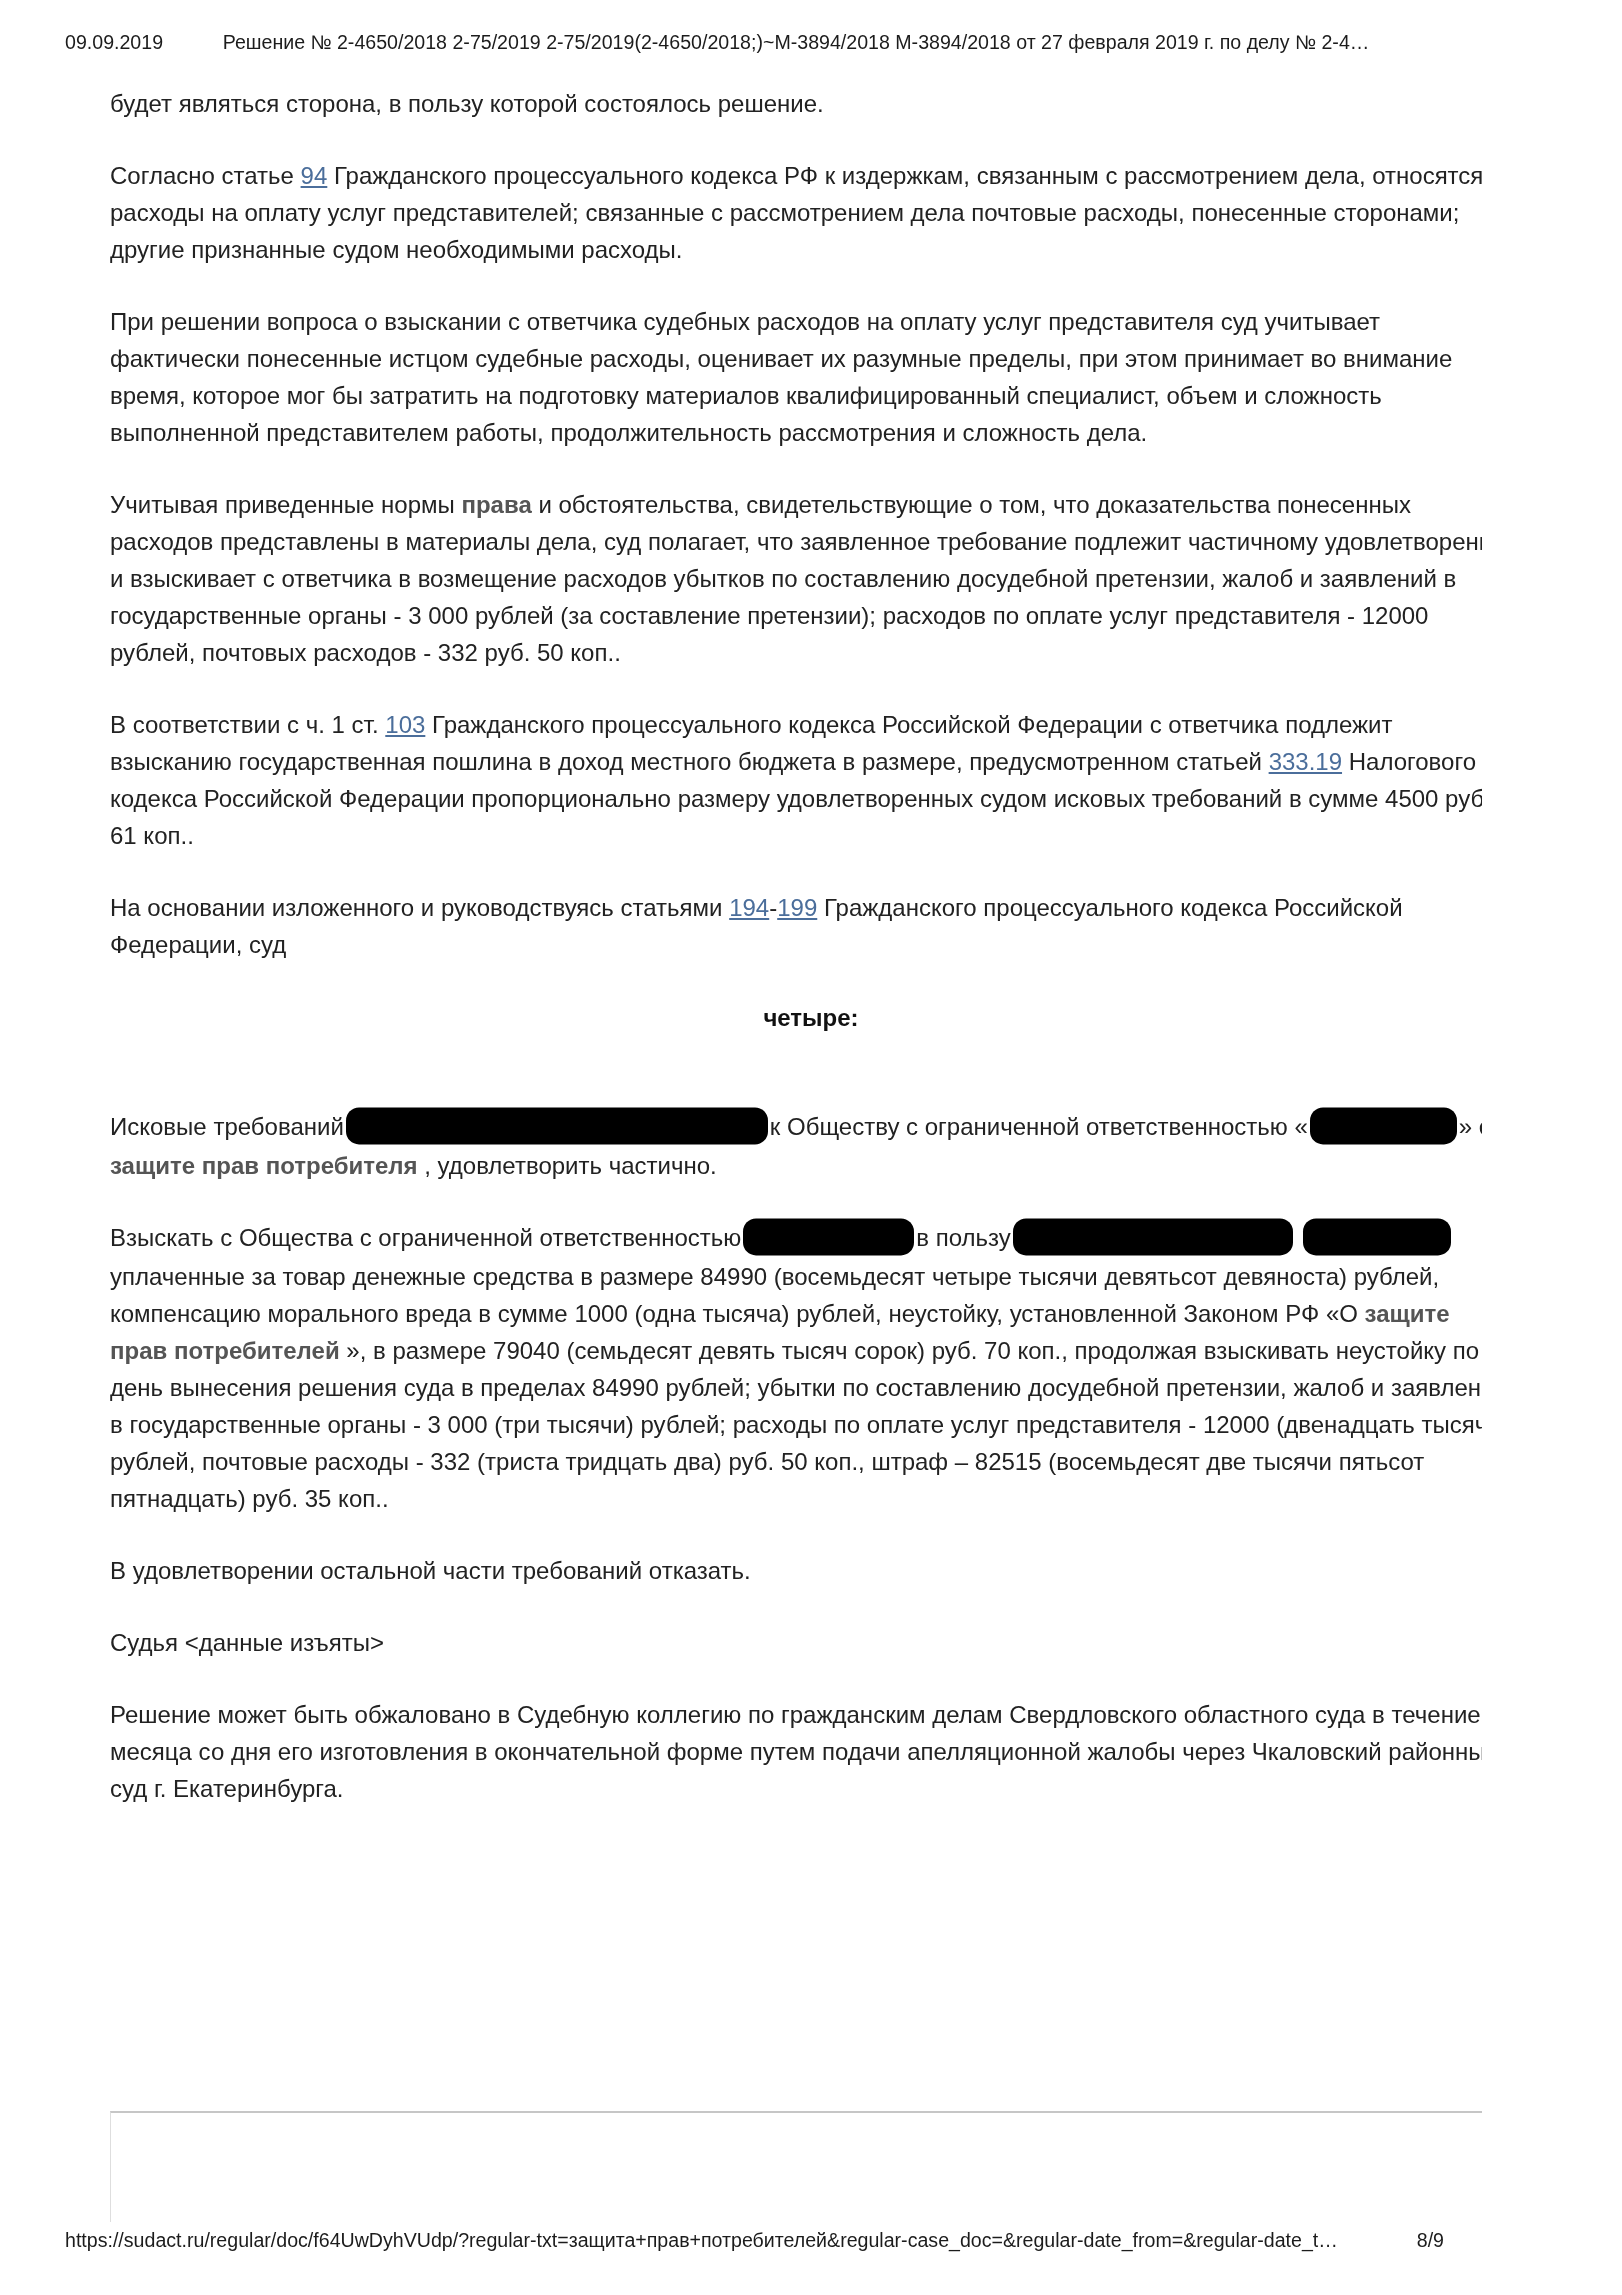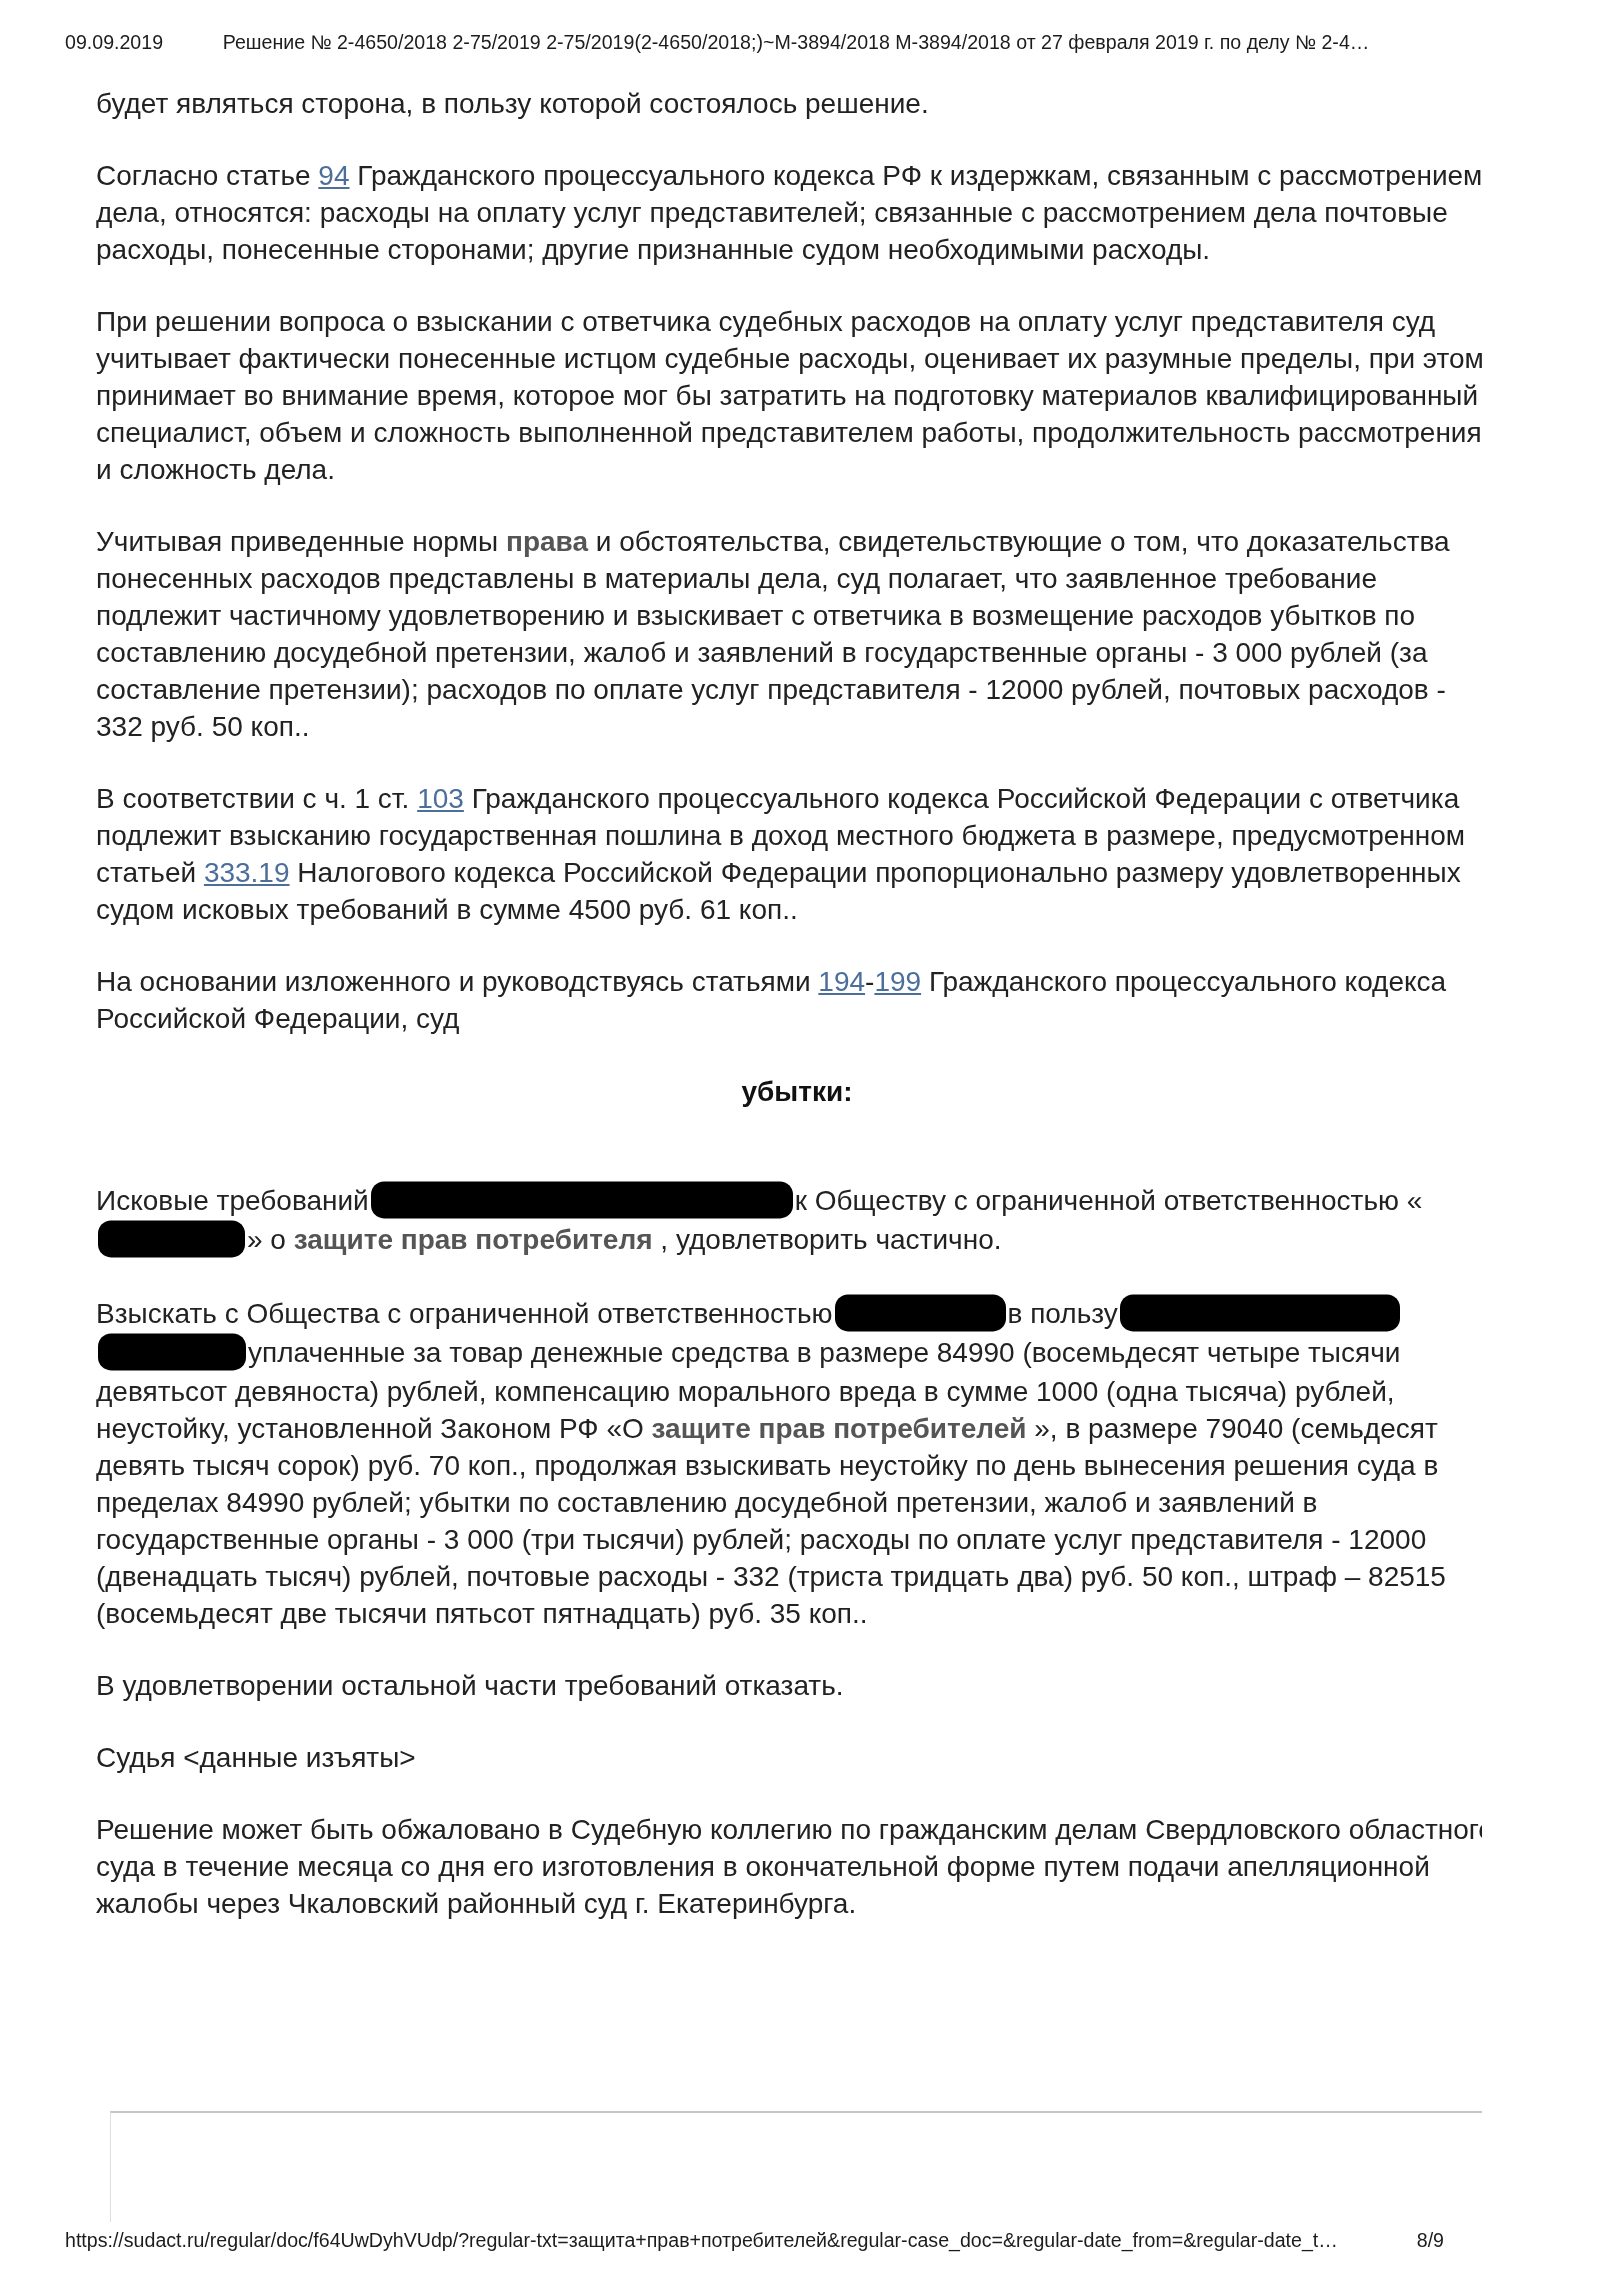--- a/index.html
+++ b/index.html
@@ -17,22 +17,22 @@
     font-size:19.6px; line-height:23.6px; color:#1c1c1c;
   }
   .header-date { white-space:nowrap; }
   .header-title {
     flex:1; text-align:center;
     white-space:nowrap; overflow:hidden;
     padding-left:3px;
   }
   
   .doc {
-    position:absolute; left:96px; top:85px; width:1402px;
-    font-size:28px; line-height:37px;
+    position:absolute; left:110px; top:85px; width:1402px;
+    font-size:24px; line-height:37px;
     color:var(--body-text,#222222);
     text-align:left;
   }
   .doc p { margin:0 0 35px 0; }
   .doc p.heading {
     text-align:center; font-weight:bold;
     margin:36px 0 72px 0;
     color:#111111;
   }
   a.doc-link {
@@ -81,21 +81,21 @@
     <span class="header-title">Решение № 2-4650/2018 2-75/2019 2-75/2019(2-4650/2018;)~М-3894/2018 М-3894/2018 от 27 февраля 2019 г. по делу № 2-4…</span>
   </div>
 
   <div class="doc">
       <p>будет являться сторона, в пользу которой состоялось решение.</p>
       <p>Согласно статье <a href="#" class="doc-link">94</a> Гражданского процессуального кодекса РФ к издержкам, связанным с рассмотрением дела, относятся: расходы на оплату услуг представителей; связанные с рассмотрением дела почтовые расходы, понесенные сторонами; другие признанные судом необходимыми расходы.</p>
       <p>При решении вопроса о взыскании с ответчика судебных расходов на оплату услуг представителя суд учитывает фактически понесенные истцом судебные расходы, оценивает их разумные пределы, при этом принимает во внимание время, которое мог бы затратить на подготовку материалов квалифицированный специалист, объем и сложность выполненной представителем работы, продолжительность рассмотрения и сложность дела.</p>
       <p>Учитывая приведенные нормы <b class="term">права</b> и обстоятельства, свидетельствующие о том, что доказательства понесенных расходов представлены в материалы дела, суд полагает, что заявленное требование подлежит частичному удовлетворению и взыскивает с ответчика в возмещение расходов убытков по составлению досудебной претензии, жалоб и заявлений в государственные органы - 3 000 рублей (за составление претензии); расходов по оплате услуг представителя - 12000 рублей, почтовых расходов - 332 руб. 50 коп..</p>
       <p>В соответствии с ч. 1 ст. <a href="#" class="doc-link">103</a> Гражданского процессуального кодекса Российской Федерации с ответчика подлежит взысканию государственная пошлина в доход местного бюджета в размере, предусмотренном статьей <a href="#" class="doc-link">333.19</a> Налогового кодекса Российской Федерации пропорционально размеру удовлетворенных судом исковых требований в сумме 4500 руб. 61 коп..</p>
       <p>На основании изложенного и руководствуясь статьями <a href="#" class="doc-link">194</a>-<a href="#" class="doc-link">199</a> Гражданского процессуального кодекса Российской Федерации, суд</p>
-      <p class="heading">убытки:</p>
+      <p class="heading">четыре:</p>
       <p>Исковые требований<span class="redact" style="width: 422px;"></span>к Обществу с ограниченной ответственностью «<span class="redact" style="width: 147px;"></span>» о <b class="term">защите прав потребителя</b> , удовлетворить частично.</p>
       <p>Взыскать с Общества с ограниченной ответственностью<span class="redact" style="width: 171px;"></span>в пользу<span class="redact" style="width: 280px;"></span> <span class="redact" style="width: 148px;"></span>уплаченные за товар денежные средства в размере 84990 (восемьдесят четыре тысячи девятьсот девяноста) рублей, компенсацию морального вреда в сумме 1000 (одна тысяча) рублей, неустойку, установленной Законом РФ «О <b class="term">защите прав потребителей</b> », в размере 79040 (семьдесят девять тысяч сорок) руб. 70 коп., продолжая взыскивать неустойку по день вынесения решения суда в пределах 84990 рублей; убытки по составлению досудебной претензии, жалоб и заявлений в государственные органы - 3 000 (три тысячи) рублей; расходы по оплате услуг представителя - 12000 (двенадцать тысяч) рублей, почтовые расходы - 332 (триста тридцать два) руб. 50 коп., штраф – 82515 (восемьдесят две тысячи пятьсот пятнадцать) руб. 35 коп..</p>
       <p>В удовлетворении остальной части требований отказать.</p>
       <p>Судья &lt;данные изъяты&gt;</p>
       <p>Решение может быть обжаловано в Судебную коллегию по гражданским делам Свердловского областного суда в течение месяца со дня его изготовления в окончательной форме путем подачи апелляционной жалобы через Чкаловский районный суд г. Екатеринбурга.</p>
     </div>
 
   <div class="embed-box"></div>
 
   <div class="print-footer">

